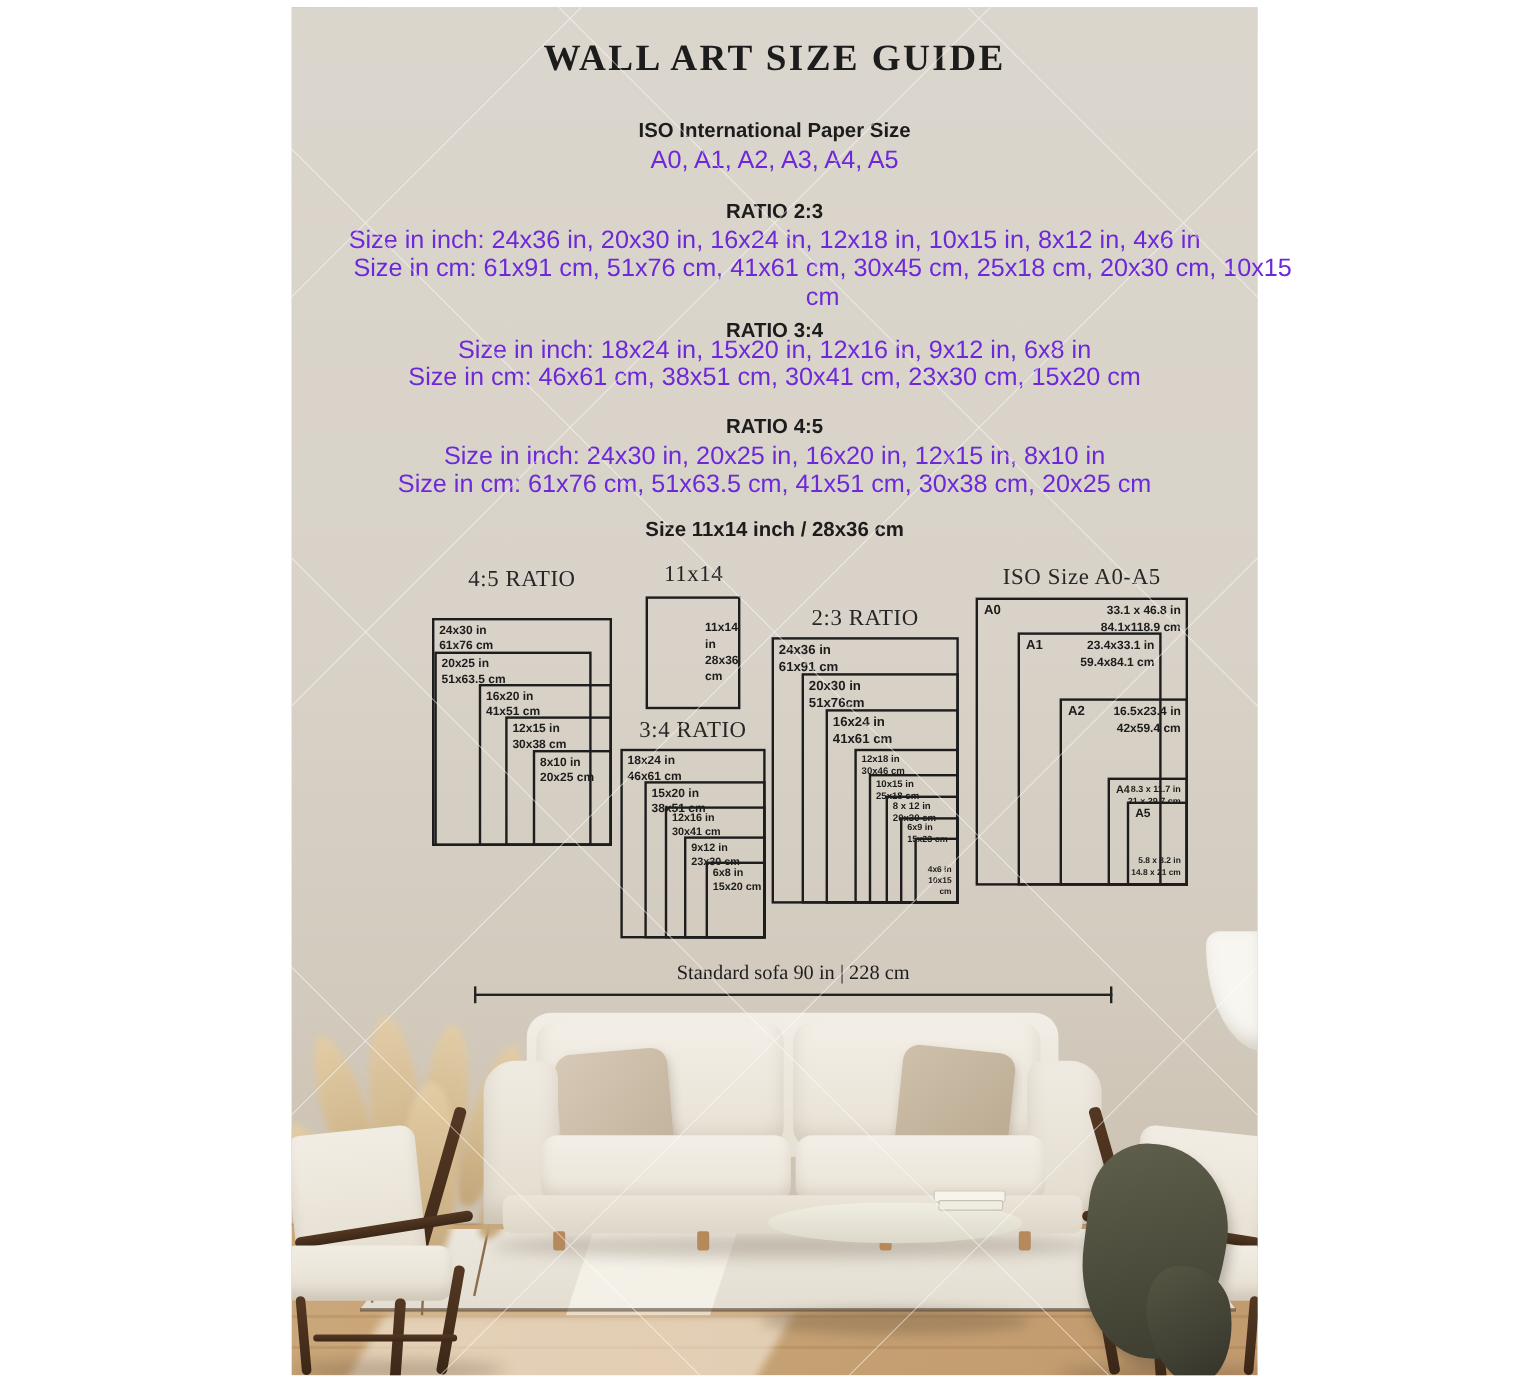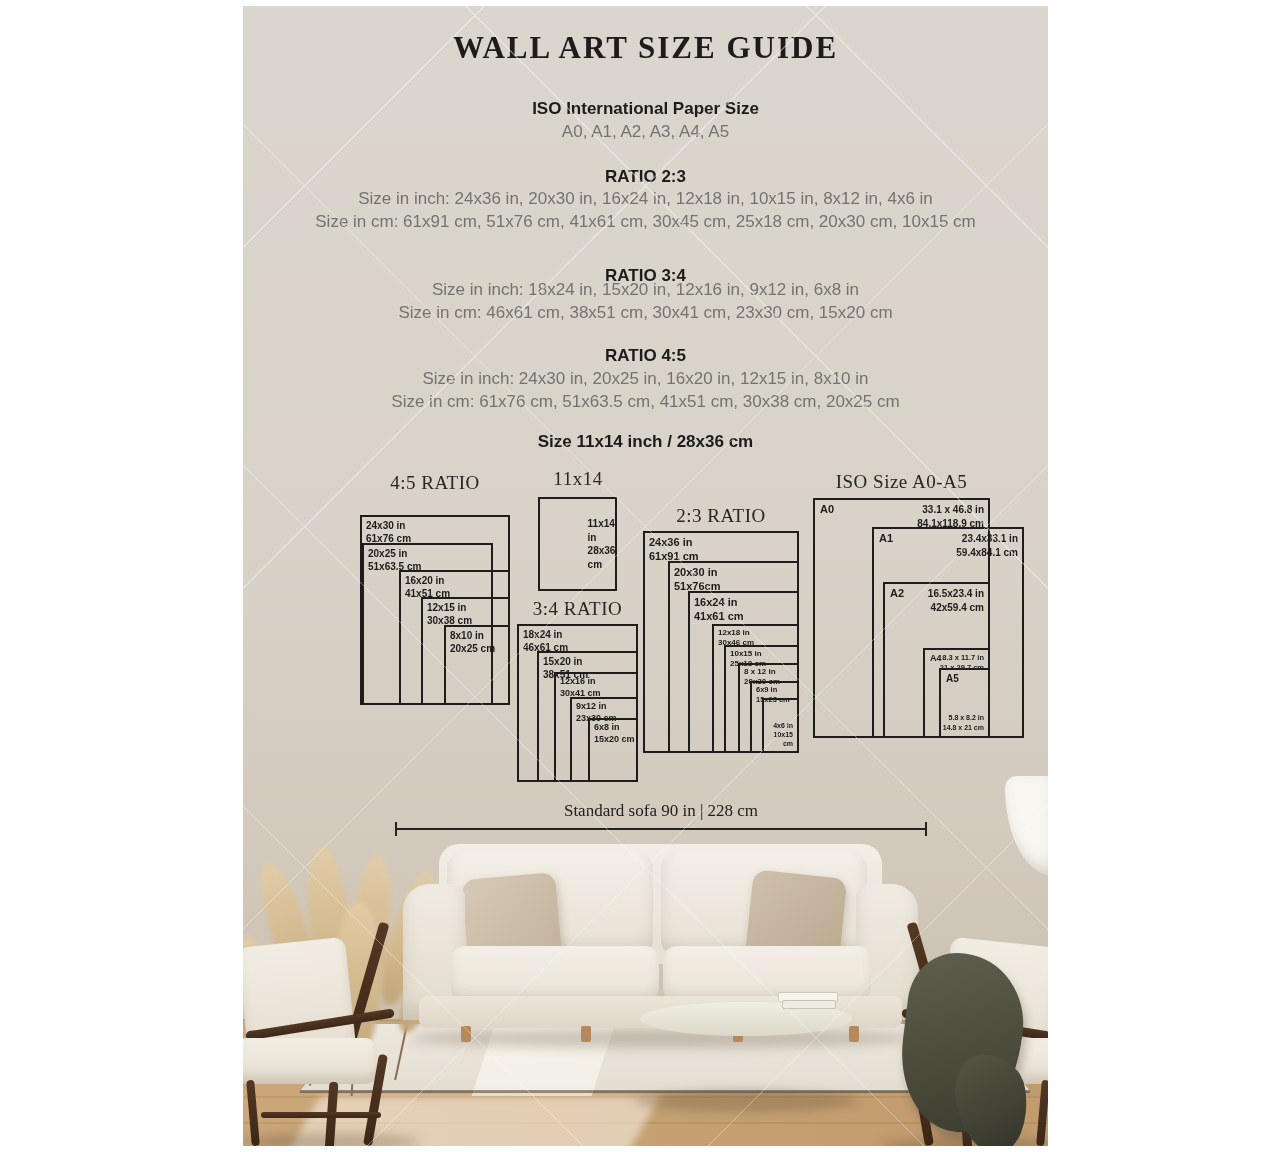--- a/index.html
+++ b/index.html
@@ -89,21 +89,21 @@
   
   .wm{position:absolute;left:243px;top:6px;width:805px;height:1140px;pointer-events:none;opacity:.5;
       background:
         repeating-linear-gradient(45deg,transparent 0 240px,rgba(255,255,255,.75) 240px 241px),
         repeating-linear-gradient(-45deg,transparent 0 240px,rgba(255,255,255,.75) 240px 241px);}
 
   
   .ctext{position:absolute;left:243px;width:805px;text-align:center;}
   .title{font-family:"Liberation Serif",serif;font-weight:bold;font-size:31px;letter-spacing:2px;color:#1c1c1c;}
   .h-bold{font-weight:bold;font-size:17px;color:#1c1c1c;}
-  .body-line{font-size:17px;color:#737373;}
+  .body-line{font-size:21px;color:#6d28d9;}
   .dhead{position:absolute;font-family:"Liberation Serif",serif;font-size:19px;color:#272727;
          text-align:center;letter-spacing:.5px;}
 
   
   .sbox{position:absolute;border:2px solid #1d1d1d;box-sizing:border-box;color:#1c1c1c;font-weight:bold;}
   .sbox .lab{position:absolute;top:2px;left:4px;line-height:1.3;text-align:left;}
   .sbox.br .lab{top:auto;left:auto;bottom:3px;right:4px;text-align:right;}
   .sbox.ctr{display:flex;align-items:center;justify-content:center;text-align:center;padding-left:48px;}
   .sbox.ctr .lab{position:static;line-height:1.35;}
   .iso-nm{position:absolute;top:3px;left:5px;font-size:11px;}
@@ -198,21 +198,21 @@
     </div>
   </div>
 
   <div class="ctext h-bold" style="top:99px;">ISO International Paper Size</div>
 
   <div class="ctext title" style="top:30px;">WALL ART SIZE GUIDE</div>
   <div class="ctext body-line" style="top:122px;">A0, A1, A2, A3, A4, A5</div>
 
   <div class="ctext h-bold" style="top:167px;">RATIO 2:3</div>
   <div class="ctext body-line" style="top:189px;">Size in inch: 24x36 in, 20x30 in, 16x24 in, 12x18 in, 10x15 in, 8x12 in, 4x6 in</div>
-  <div class="ctext body-line" style="top:212px;">Size in cm: 61x91 cm, 51x76 cm, 41x61 cm, 30x45 cm, 25x18 cm, 20x30 cm, 10x15 cm</div>
+  <div class="ctext body-line" style="top:212px;margin-left:40px;">Size in cm: 61x91 cm, 51x76 cm, 41x61 cm, 30x45 cm, 25x18 cm, 20x30 cm, 10x15 cm</div>
 
   <div class="ctext h-bold" style="top:266px;">RATIO 3:4</div>
   <div class="ctext body-line" style="top:280px;">Size in inch: 18x24 in, 15x20 in,  12x16 in, 9x12 in, 6x8 in</div>
   <div class="ctext body-line" style="top:303px;">Size in cm: 46x61 cm, 38x51 cm, 30x41 cm, 23x30 cm, 15x20 cm</div>
 
   <div class="ctext h-bold" style="top:346px;">RATIO 4:5</div>
   <div class="ctext body-line" style="top:369px;">Size in inch: 24x30 in, 20x25 in, 16x20 in, 12x15 in, 8x10 in</div>
   <div class="ctext body-line" style="top:392px;">Size in cm: 61x76 cm, 51x63.5 cm, 41x51 cm, 30x38 cm, 20x25 cm</div>
 
   <div class="ctext h-bold" style="top:432px;">Size 11x14 inch / 28x36 cm</div>
@@ -280,21 +280,21 @@
   </div>
   <div class="sbox br" style="left:762px;top:698px;width:37px;height:55px;font-size:7px;">
     <div class="lab"><span>4x6 in</span><br><span>10x15 cm</span></div>
   </div>
 
   <div class="dhead" style="left:813px;top:471px;width:177px;">ISO Size A0-A5</div>
   <div class="sbox" style="left:813px;top:498px;width:177px;height:240px;font-size:10px;">
     <span class="iso-nm">A0</span>
     <div class="iso-dims"><span>33.1 x 46.8 in</span><br><span>84.1x118.9 cm</span></div>
   </div>
-  <div class="sbox" style="left:872px;top:527px;width:152px;height:211px;font-size:10px;">
+  <div class="sbox" style="left:848px;top:527px;width:120px;height:211px;font-size:10px;">
     <span class="iso-nm">A1</span>
     <div class="iso-dims"><span>23.4x33.1 in</span><br><span>59.4x84.1 cm</span></div>
   </div>
   <div class="sbox" style="left:883px;top:582px;width:107px;height:156px;font-size:10px;">
     <span class="iso-nm">A2</span>
     <div class="iso-dims"><span>16.5x23.4 in</span><br><span>42x59.4 cm</span></div>
   </div>
   <div class="sbox" style="left:923px;top:648px;width:67px;height:90px;font-size:7.5px;">
     <span class="iso-nm" style="font-size:9px;">A4</span>
     <div class="iso-dims"><span>8.3 x 11.7 in</span><br><span>21 x 29.7 cm</span></div>

